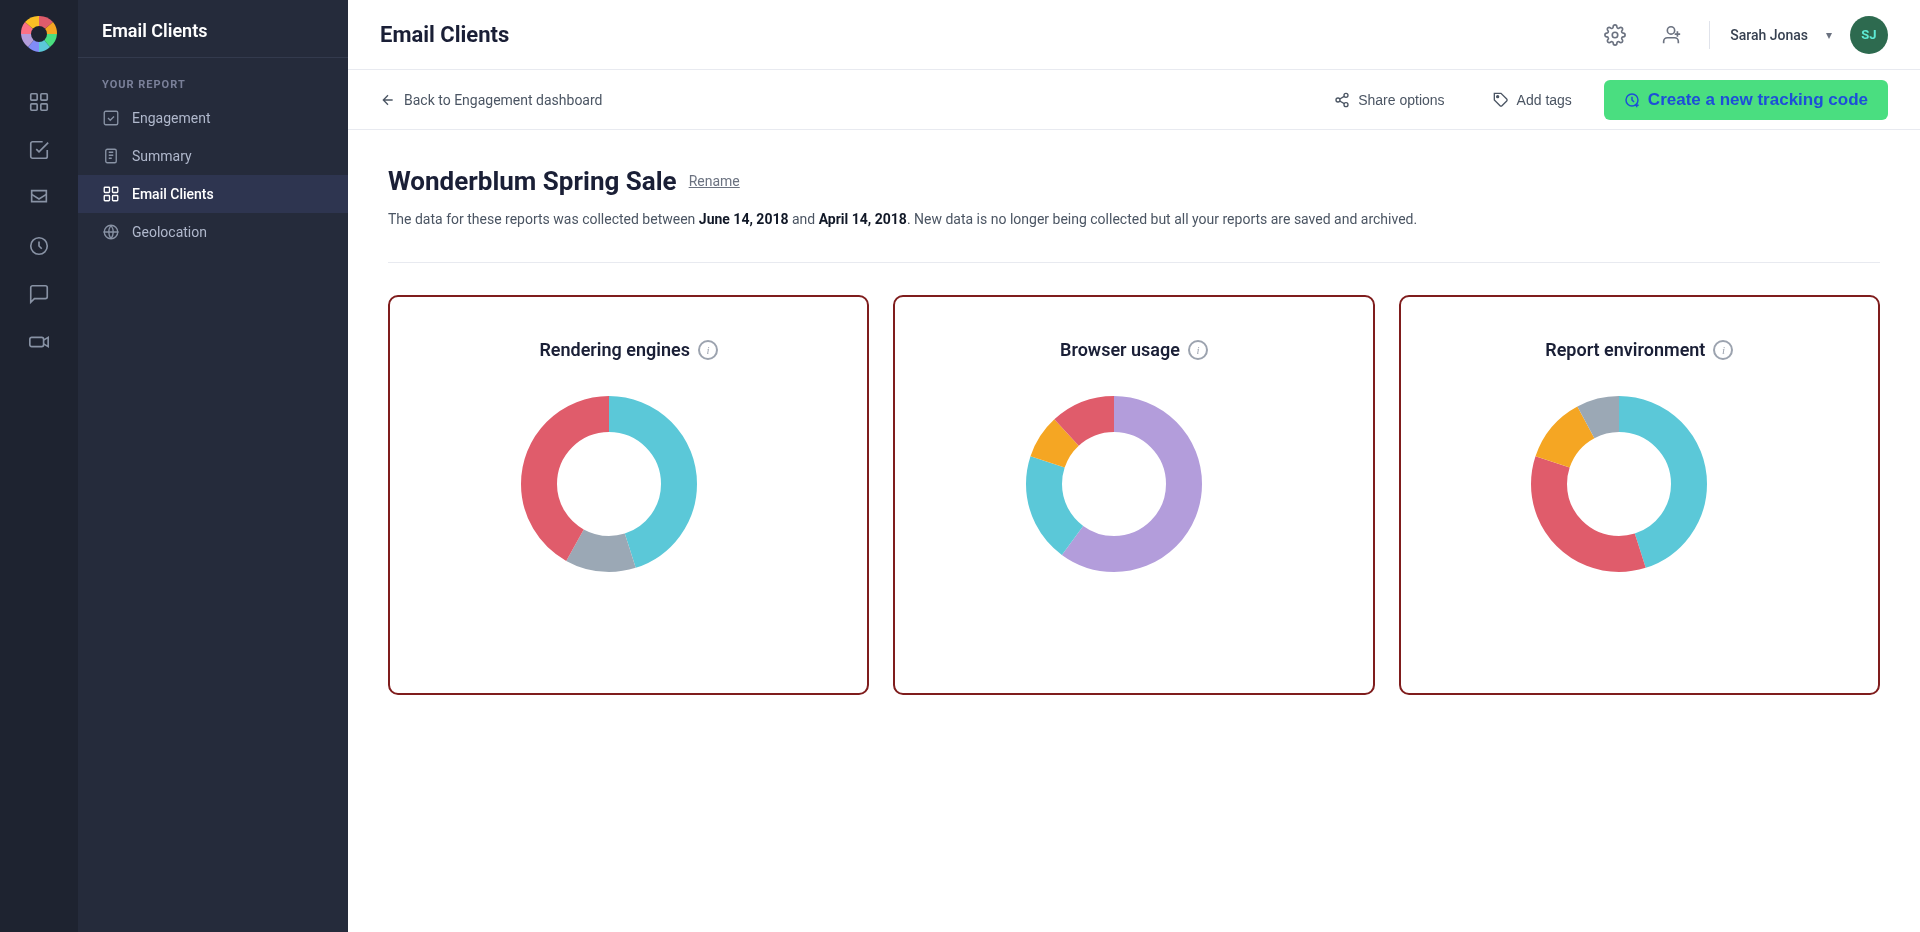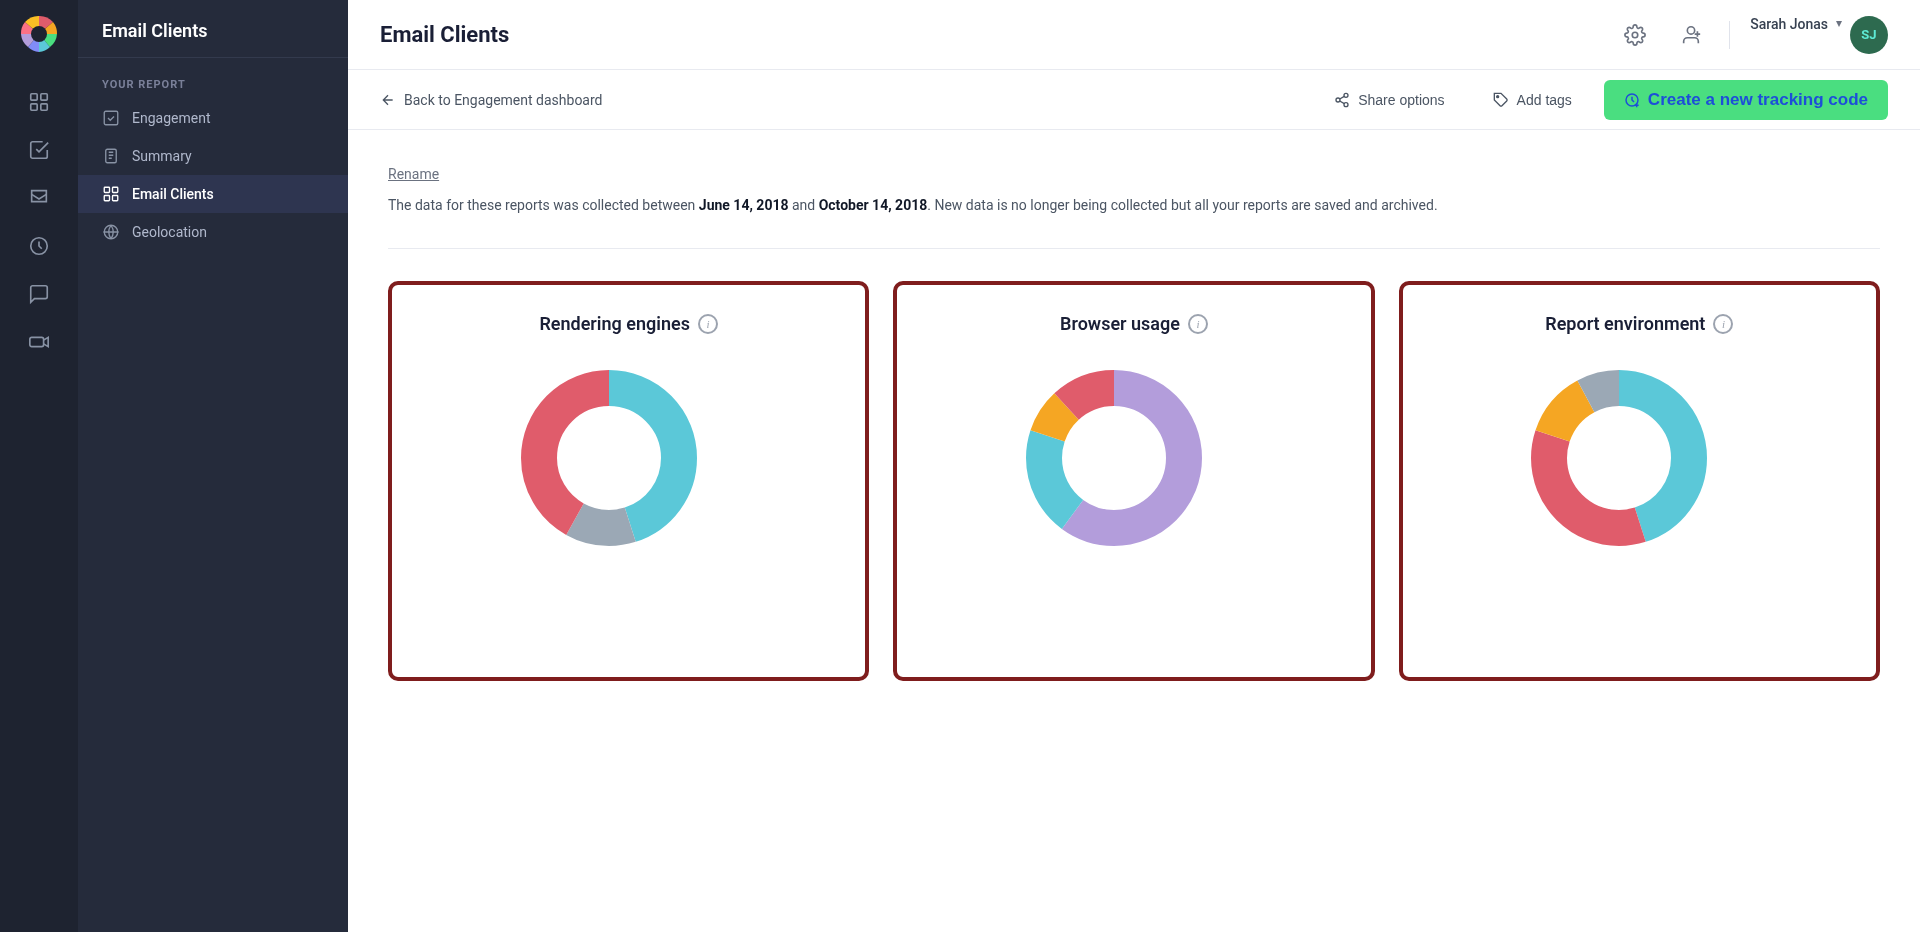--- a/index.html
+++ b/index.html
@@ -113,21 +113,22 @@
       color: #6b7280;
       border-radius: 50%;
     }
     .header-divider {
       width: 1px;
       height: 28px;
       background: #e0e3eb;
     }
     .user-info {
       display: flex;
-      gap: 8px;
+      align-items: center;
+      gap: 18px;
       cursor: pointer;
     }
     .user-name {
       font-size: 14px;
       color: #374151;
       font-weight: 500;
     }
     .user-avatar {
       width: 38px;
       height: 38px;
@@ -227,23 +228,23 @@
 
     .divider { border: none; border-top: 1px solid #e8eaf0; margin-bottom: 32px; }
 
     
     .charts-grid {
       display: grid;
       grid-template-columns: repeat(3, 1fr);
       gap: 24px;
     }
     .chart-card {
-      border: 4px solid #7f1d1d;
+      border: 2px solid #7f1d1d;
       border-radius: 10px;
-      padding: 28px 24px;
+      padding: 42px 24px;
       background: #fff;
       min-height: 400px;
       display: flex;
       flex-direction: column;
       align-items: center;
     }
     .chart-title-row {
       display: flex;
       align-items: center;
       gap: 8px;
@@ -437,24 +438,25 @@
           <path d="M12 7v5l3 3"></path>
           <path d="M16 20h6M19 17v6"></path>
         </svg>
         <span>Create a new tracking code</span>
       </button>
     </div>
   </div>
 
   <div class="content">
     <div class="report-title-row">
+      <h1 class="report-title">Wonderblum Spring Sale</h1>
       <a class="rename-link">Rename</a>
     </div>
     <p class="report-description">
-      <span>The data for these reports was collected between </span><strong>June 14, 2018</strong><span> and </span><strong>October 14, 2018</strong><span>. New data is no longer being collected but all your reports are saved and archived.</span>
+      <span>The data for these reports was collected between </span><strong>June 14, 2018</strong><span> and </span><strong>April 14, 2018</strong><span>. New data is no longer being collected but all your reports are saved and archived.</span>
     </p>
 
     <hr class="divider">
 
     <div class="charts-grid">
 
       <div class="chart-card">
         <div class="chart-title-row">
           <span class="chart-title">Rendering engines</span>
           <div class="info-icon">i</div>

